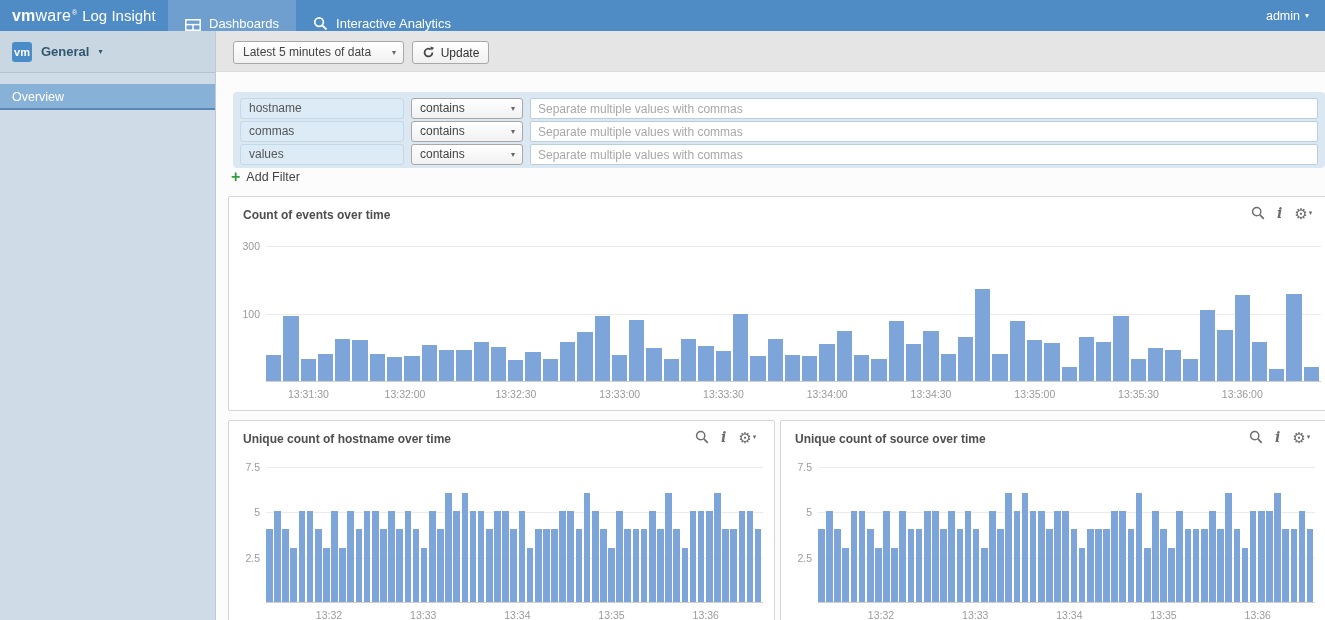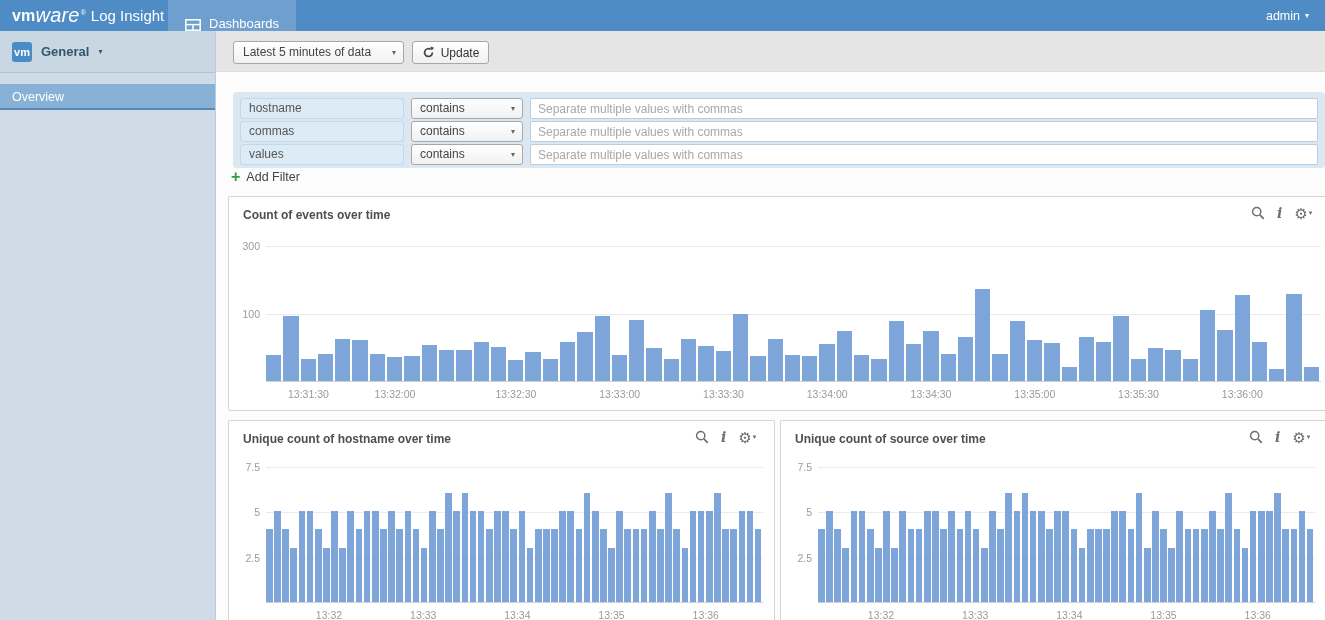--- a/index.html
+++ b/index.html
@@ -4,21 +4,21 @@
 <style>
   * { margin:0; padding:0; box-sizing:border-box; }
   html,body { width:1325px; height:620px; }
   body { font-family:"Liberation Sans", sans-serif; background:#fff; }
   .app { position:relative; width:1325px; height:620px; overflow:hidden; background:#fcfcfc; }
 
   
   header { position:absolute; left:0; top:0; width:1325px; height:31px; background:#4f8cc5; display:flex; align-items:stretch; z-index:5; }
   .logo { display:flex; align-items:center; padding:0 10px 0 12px; color:#fff; white-space:nowrap; width:168px; }
   .logo .vm { font-weight:bold; font-size:16px; letter-spacing:.2px; }
-  .logo .ware { font-weight:normal; font-size:20px; letter-spacing:.2px;font-style:italic; }
+  .logo .ware { font-weight:normal; font-size:16px; letter-spacing:.2px; }
   .logo sup { font-size:7px; margin:-6px 5px 0 1px; }
   .logo .product { font-weight:normal; font-size:15px; }
   .tabs { display:flex; align-items:stretch; }
   .tab { display:flex; align-items:flex-end; gap:8px; padding:0 17px; color:#fff; font-size:13px; cursor:pointer; }
   .tab.active { background:#6e9fce; }
   .tab-icon { display:flex; align-items:center; }
   .user { position:absolute; right:16px; top:0; height:31px; display:flex; align-items:center; gap:5px; color:#fff; font-size:12.5px; cursor:pointer; }
   .caret { font-size:8px; line-height:1; }
 
   
@@ -79,20 +79,29 @@
     <nav class="tabs">
       <div class="tab active">
         <span class="tab-icon">
           <svg width="16" height="12" viewBox="0 0 16 12">
               <rect x="0.8" y="0.8" width="14.4" height="10.4" fill="none" stroke="#ffffff" stroke-width="1.5"></rect>
               <line x1="1" y1="5.6" x2="15" y2="5.6" stroke="#ffffff" stroke-width="1.5"></line>
               <line x1="8" y1="5.6" x2="8" y2="11" stroke="#ffffff" stroke-width="1.5"></line>
             </svg>
         </span>
         <span>Dashboards</span>
+      </div>
+      <div class="tab">
+        <span class="tab-icon">
+          <svg width="15" height="15" viewBox="0 0 16 16">
+              <circle cx="6.5" cy="6.5" r="4.6" fill="none" stroke="#ffffff" stroke-width="1.8"></circle>
+              <line x1="10.2" y1="10.2" x2="14.4" y2="14.4" stroke="#ffffff" stroke-width="2"></line>
+            </svg>
+        </span>
+        <span>Interactive Analytics</span>
       </div>
     </nav>
     <div class="user">
       <span>admin</span>
       <span class="caret">▾</span>
     </div>
   </header>
 
   <aside>
     <div class="side-group">
@@ -219,21 +228,21 @@
           <div class="bar" style="left: 951.23px; width: 15.3px; height: 51.07px; background: rgb(125, 165, 218);"></div>
           <div class="bar" style="left: 968.52px; width: 15.3px; height: 86.48px; background: rgb(125, 165, 218);"></div>
           <div class="bar" style="left: 985.82px; width: 15.3px; height: 39.5px; background: rgb(125, 165, 218);"></div>
           <div class="bar" style="left: 1003.11px; width: 15.3px; height: 12.26px; background: rgb(125, 165, 218);"></div>
           <div class="bar" style="left: 1020.41px; width: 15.3px; height: 87.16px; background: rgb(125, 165, 218);"></div>
           <div class="bar" style="left: 1037.7px; width: 15.3px; height: 14.3px; background: rgb(125, 165, 218);"></div>
         </div>
         <div class="ylab" style="left: 1px; top: 110.9px;">100</div>
         <div class="ylab" style="left: 1px; top: 42.8px;">300</div>
         <div class="xlab" style="left: 79.4px; top: 191px;">13:31:30</div>
-        <div class="xlab" style="left: 166px; top: 191px; text-align: right;">13:32:00</div>
+        <div class="xlab" style="left: 176px; top: 191px; text-align: right;">13:32:00</div>
         <div class="xlab" style="left: 286.9px; top: 191px;">13:32:30</div>
         <div class="xlab" style="left: 390.7px; top: 191px;">13:33:00</div>
         <div class="xlab" style="left: 494.5px; top: 191px;">13:33:30</div>
         <div class="xlab" style="left: 598.2px; top: 191px;">13:34:00</div>
         <div class="xlab" style="left: 702px; top: 191px;">13:34:30</div>
         <div class="xlab" style="left: 805.8px; top: 191px;">13:35:00</div>
         <div class="xlab" style="left: 909.5px; top: 191px;">13:35:30</div>
         <div class="xlab" style="left: 1013.3px; top: 191px;">13:36:00</div>
       </section>
     <section class="panel" id="chart1">

